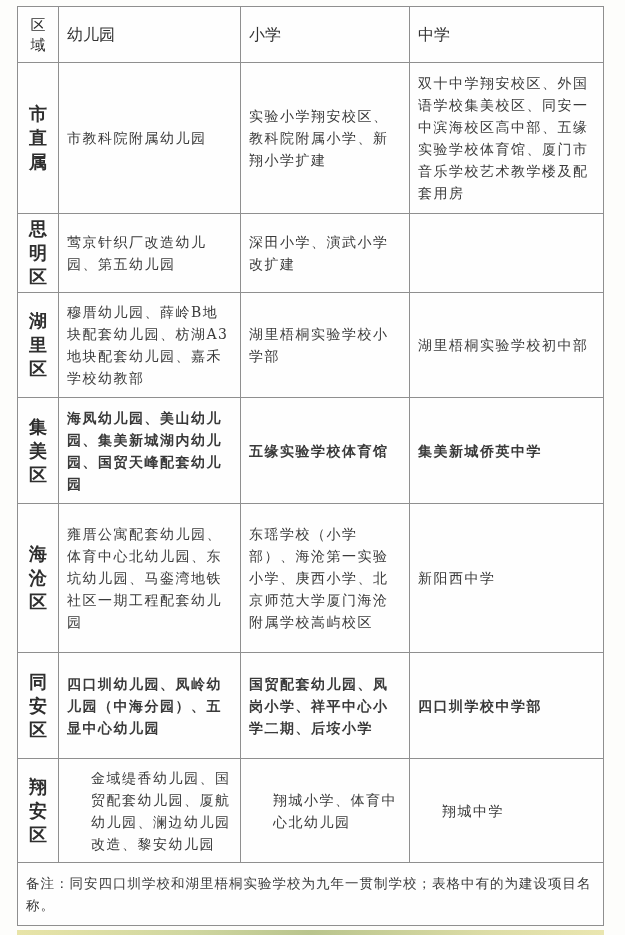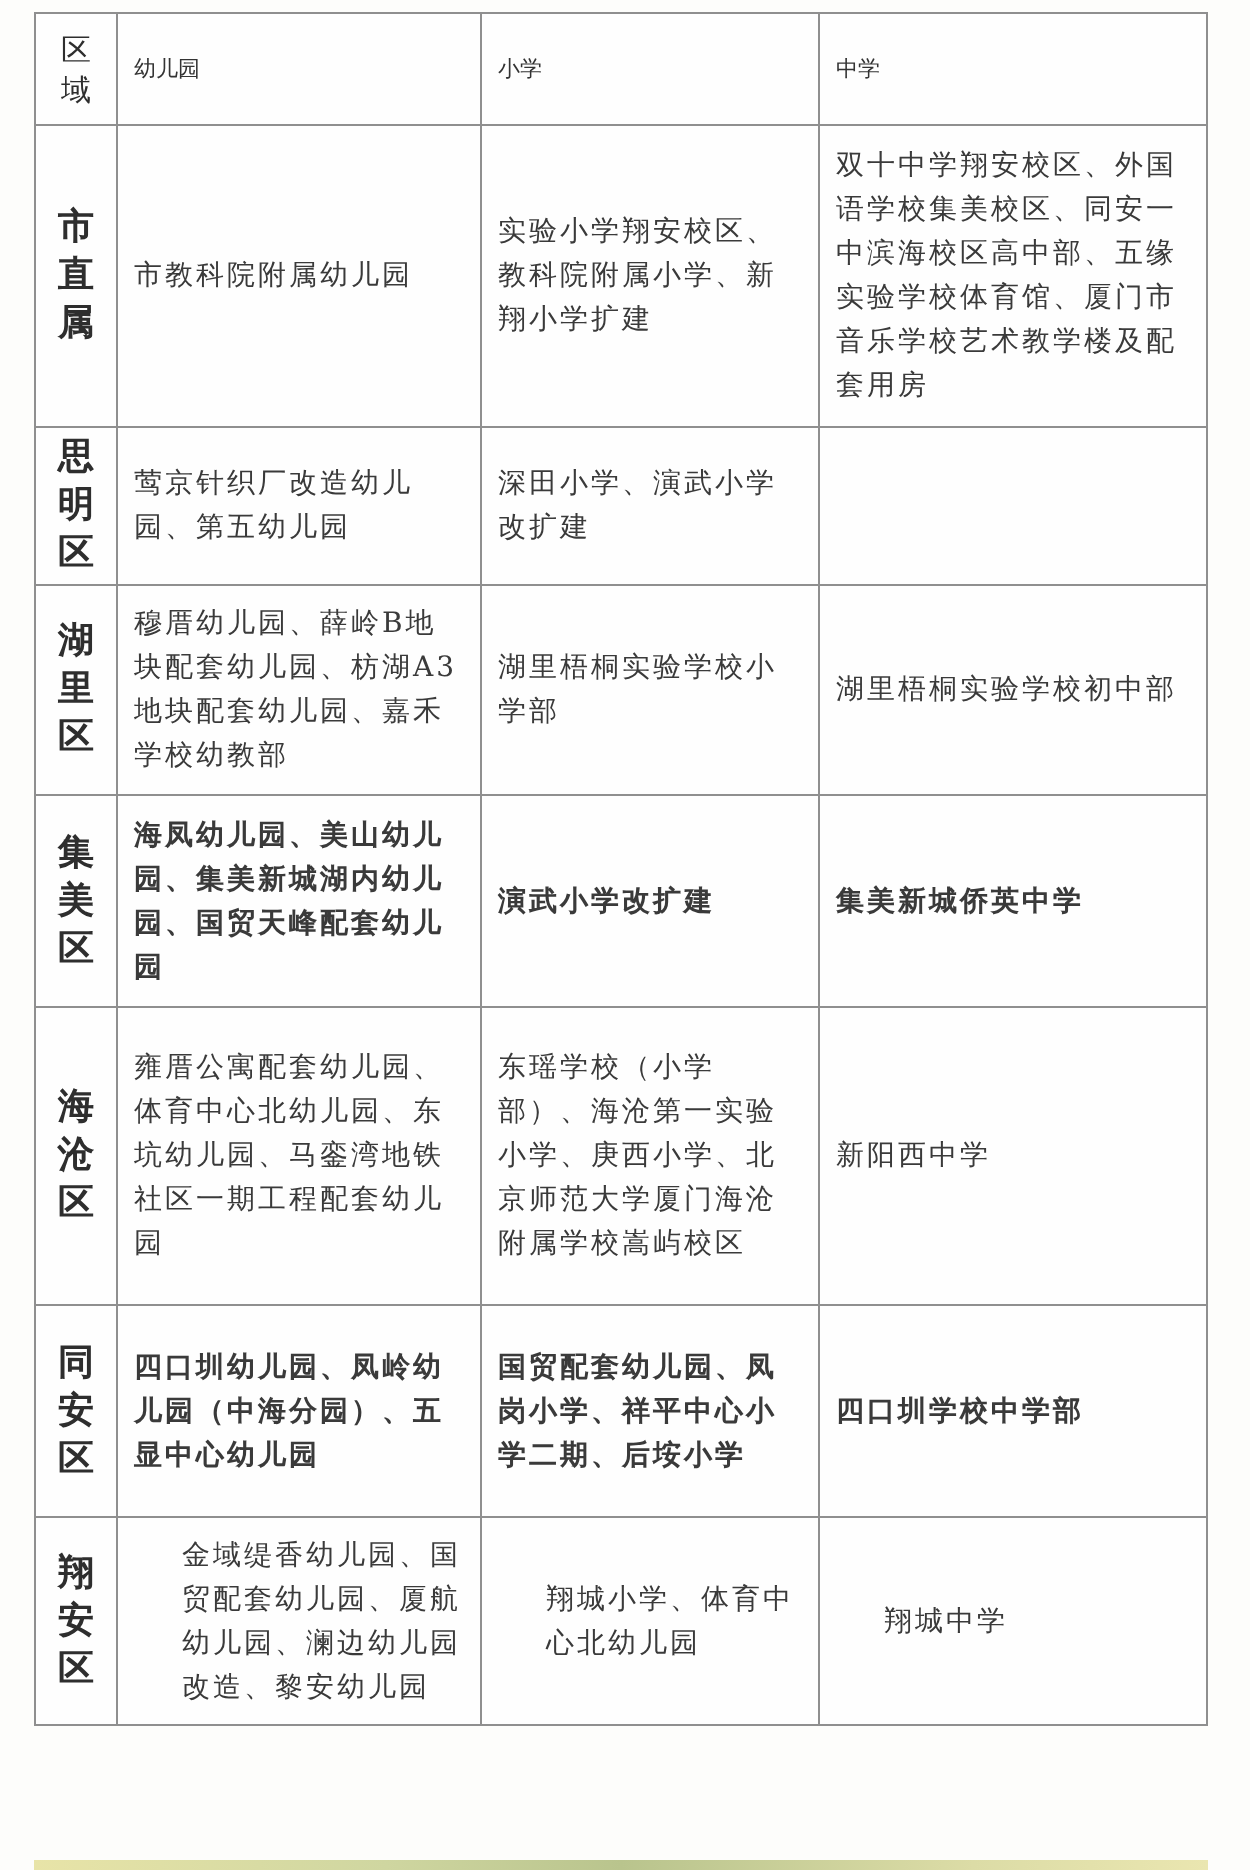--- a/index.html
+++ b/index.html
@@ -11,21 +11,21 @@
     position: absolute; left: 17px; top: 6px; width: 587px;
     border-collapse: collapse; table-layout: fixed;
     border: 1.5px solid #8a8a8a;
     background: #fefefe;
   }
   .doc-table td, .doc-table th {
     border: 1.2px solid #8f8f8f; vertical-align: middle; padding: 0 8px;
     font-size: 14px; line-height: 22px; letter-spacing: 1.5px; font-weight: normal; text-align: left;
   }
   .doc-table th {
-    font-family: "DejaVu Sans", "Liberation Sans", sans-serif; font-size: 11px; color: #333;
+    font-family: "DejaVu Sans", "Liberation Sans", sans-serif; font-size: 16px; color: #333;
     height: 55px; letter-spacing: 0;
   }
   .col-region { width: 41px; }
   .col-k { width: 182px; }
   .col-p { width: 169px; }
   .doc-table .region {
     font-family: "DejaVu Sans", "Liberation Sans", sans-serif; font-size: 18px; line-height: 24px;
     text-align: center; padding: 0 6px; color: #2e2e2e; font-weight: bold; letter-spacing: 0;
     writing-mode: horizontal-tb;
   }
@@ -96,21 +96,21 @@
       <td>湖里梧桐实验学校小学部</td>
       <td>湖里梧桐实验学校初中部</td>
     </tr>
     <tr class="r4">
       <td class="region">
           <span>集</span>
           <span>美</span>
           <span>区</span>
         </td>
       <td>海凤幼儿园、美山幼儿园、集美新城湖内幼儿园、国贸天峰配套幼儿园</td>
-      <td>演武小学改扩建</td>
+      <td>五缘实验学校体育馆</td>
       <td>集美新城侨英中学</td>
     </tr>
     <tr class="r5">
       <td class="region">
           <span>海</span>
           <span>沧</span>
           <span>区</span>
         </td>
       <td>雍厝公寓配套幼儿园、体育中心北幼儿园、东坑幼儿园、马銮湾地铁社区一期工程配套幼儿园</td>
       <td>东瑶学校（小学部）、海沧第一实验小学、庚西小学、北京师范大学厦门海沧附属学校嵩屿校区</td>
@@ -129,16 +129,19 @@
     <tr class="r7">
       <td class="region">
           <span>翔</span>
           <span>安</span>
           <span>区</span>
         </td>
       <td>金域缇香幼儿园、国贸配套幼儿园、厦航幼儿园、澜边幼儿园改造、黎安幼儿园</td>
       <td>翔城小学、体育中心北幼儿园</td>
       <td>翔城中学</td>
     </tr>
+    <tr class="note">
+      <td colspan="4">备注：同安四口圳学校和湖里梧桐实验学校为九年一贯制学校；表格中有的为建设项目名称。</td>
+    </tr>
   </tbody>
 </table>
 
 <div class="bottom-strip"></div>
 
 </body></html>

